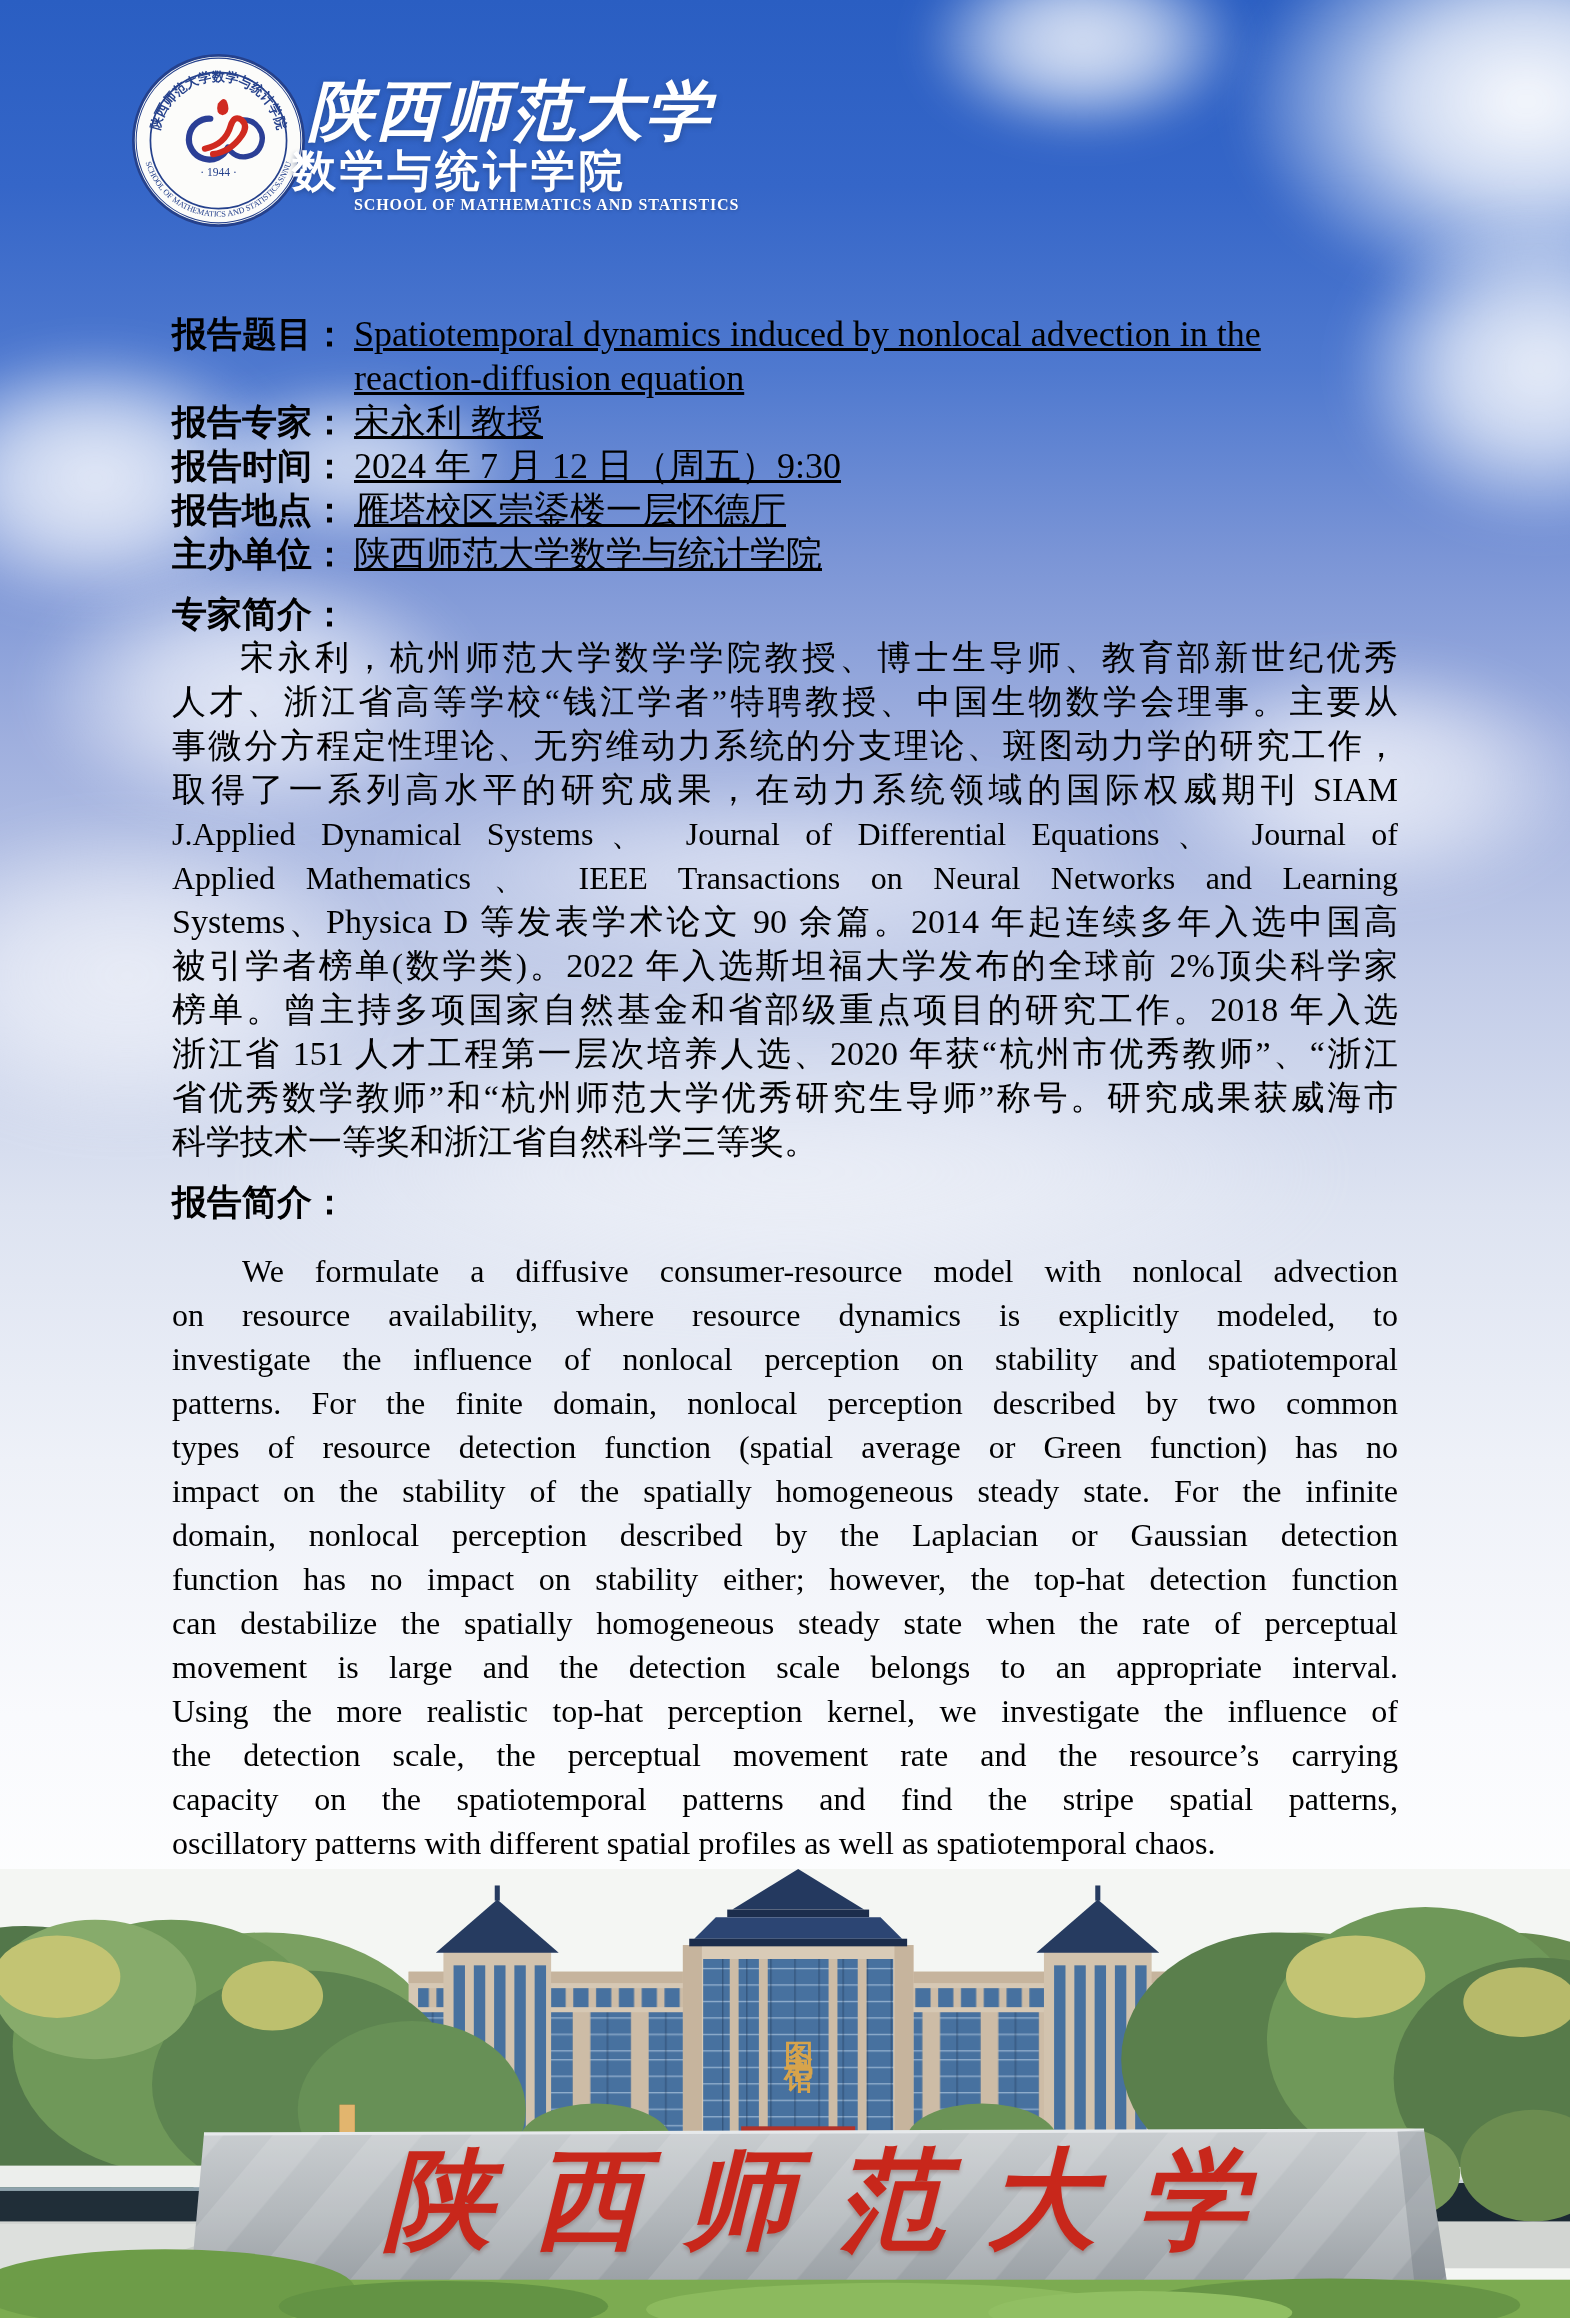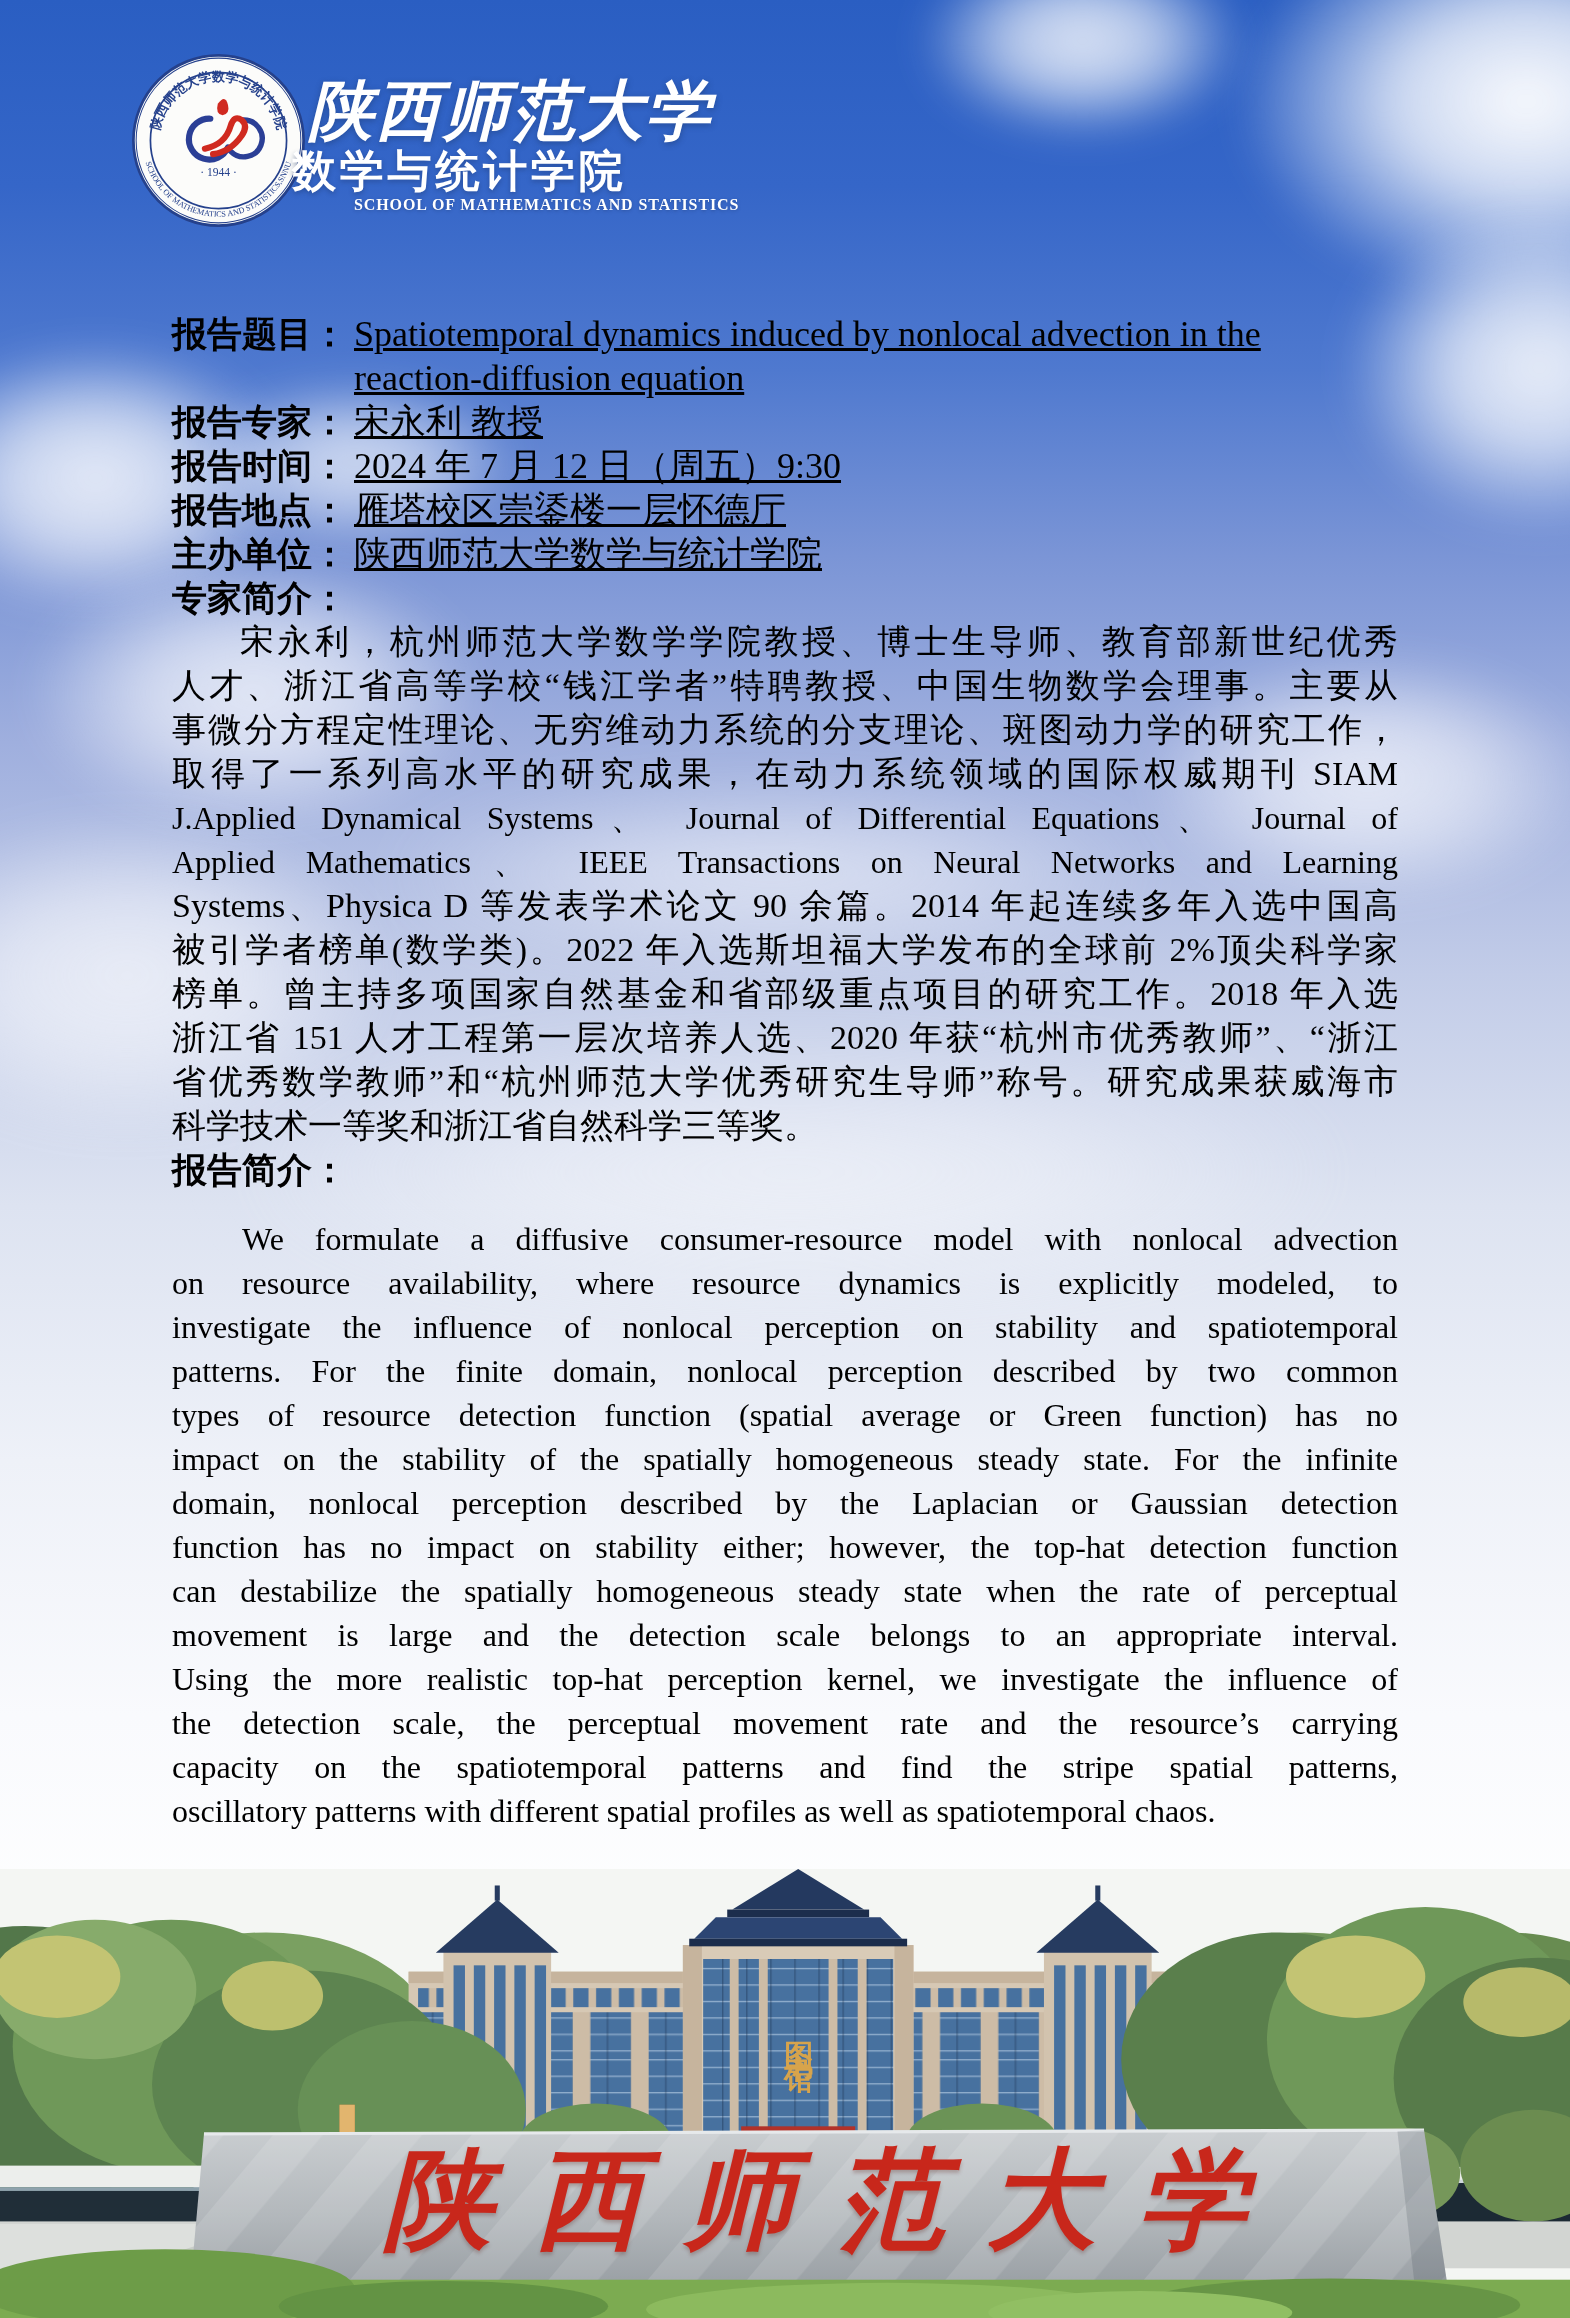--- a/index.html
+++ b/index.html
@@ -28,21 +28,21 @@
   .school-en{position:absolute;left:310px;top:196px;width:443px;
     font-size:16px;font-weight:bold;color:#ffffff;letter-spacing:0.9px;
     text-shadow:0 1.3px 3.2px rgba(25,48,96,.4);margin-left:44px;}
   
   .content{position:absolute;left:172px;top:312px;width:1226px;color:#000;}
   .info-row{display:flex;height:44px;line-height:44px;}
   .info-label{flex:0 0 182px;width:182px;
     font-family:"Liberation Sans",sans-serif;font-weight:900;font-size:35px;}
   .info-value{font-size:36px;white-space:nowrap;text-decoration:underline;}
   .section-row{height:44px;line-height:44px;
-    font-family:"Liberation Sans",sans-serif;font-weight:900;font-size:35px;}
+    font-family:"Liberation Sans",sans-serif;font-weight:900;font-size:35px;margin-top:16px;}
   .jline{height:44px;line-height:44px;overflow:hidden;
     text-align:justify;text-align-last:justify;}
   .jline.zh{font-size:34px;}
   .jline.en{font-size:32px;}
   .jline.first-zh{text-indent:68px;}
   .jline.first-en{text-indent:70px;margin-top:25px;}
   .jline.last{text-align-last:left;}
   
   .photo{position:absolute;left:0;top:1869px;width:1571px;height:450px;}
   .photo svg{position:absolute;left:0;top:0;}

